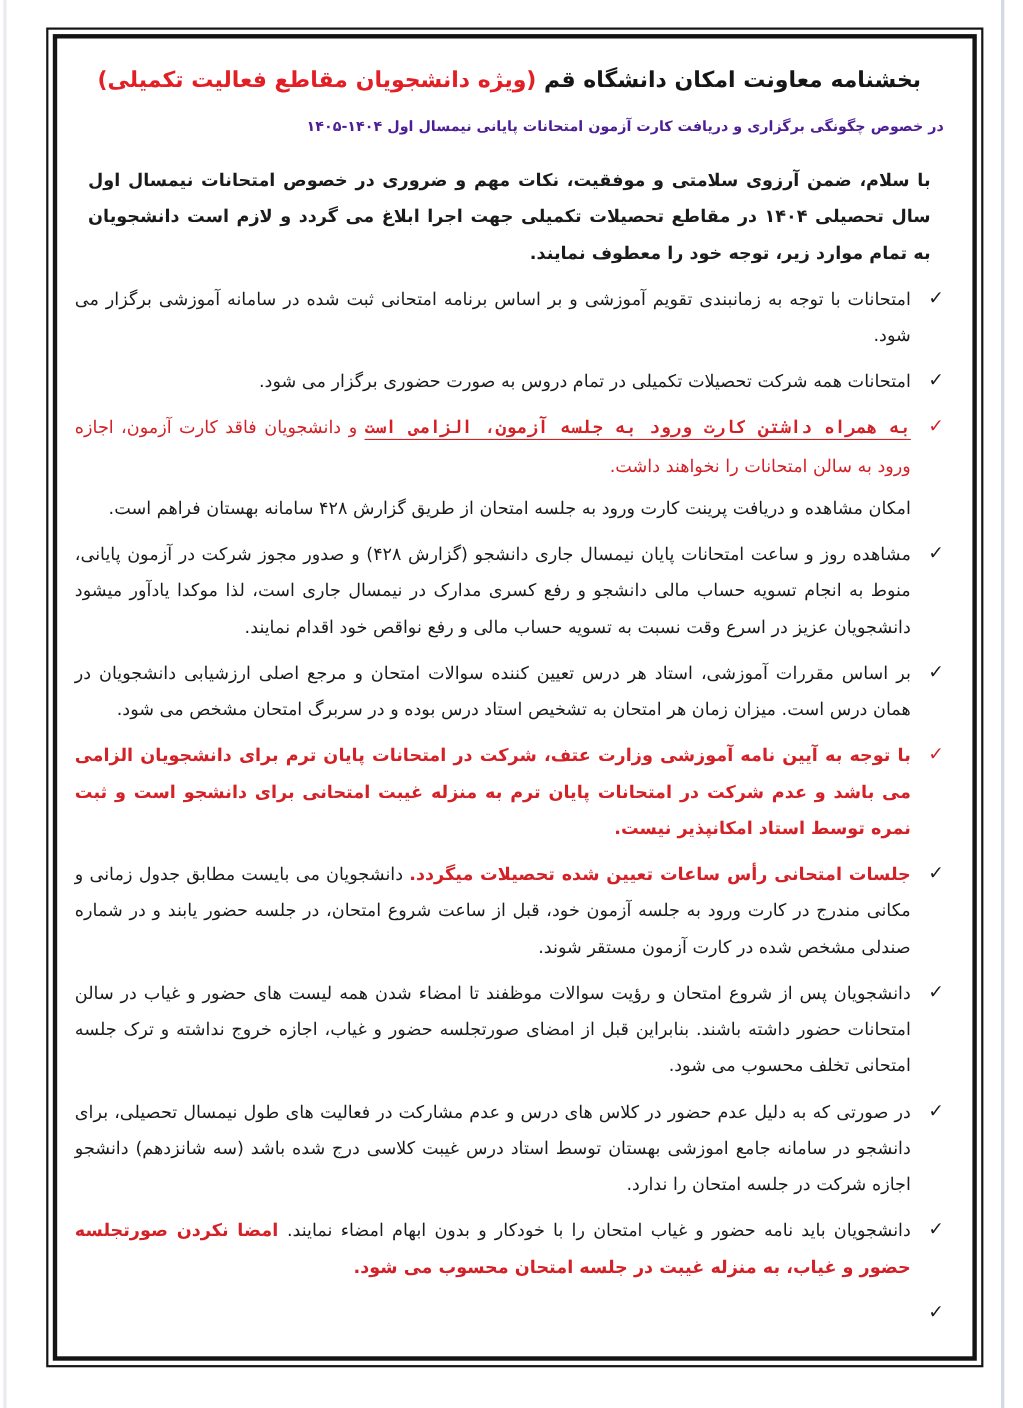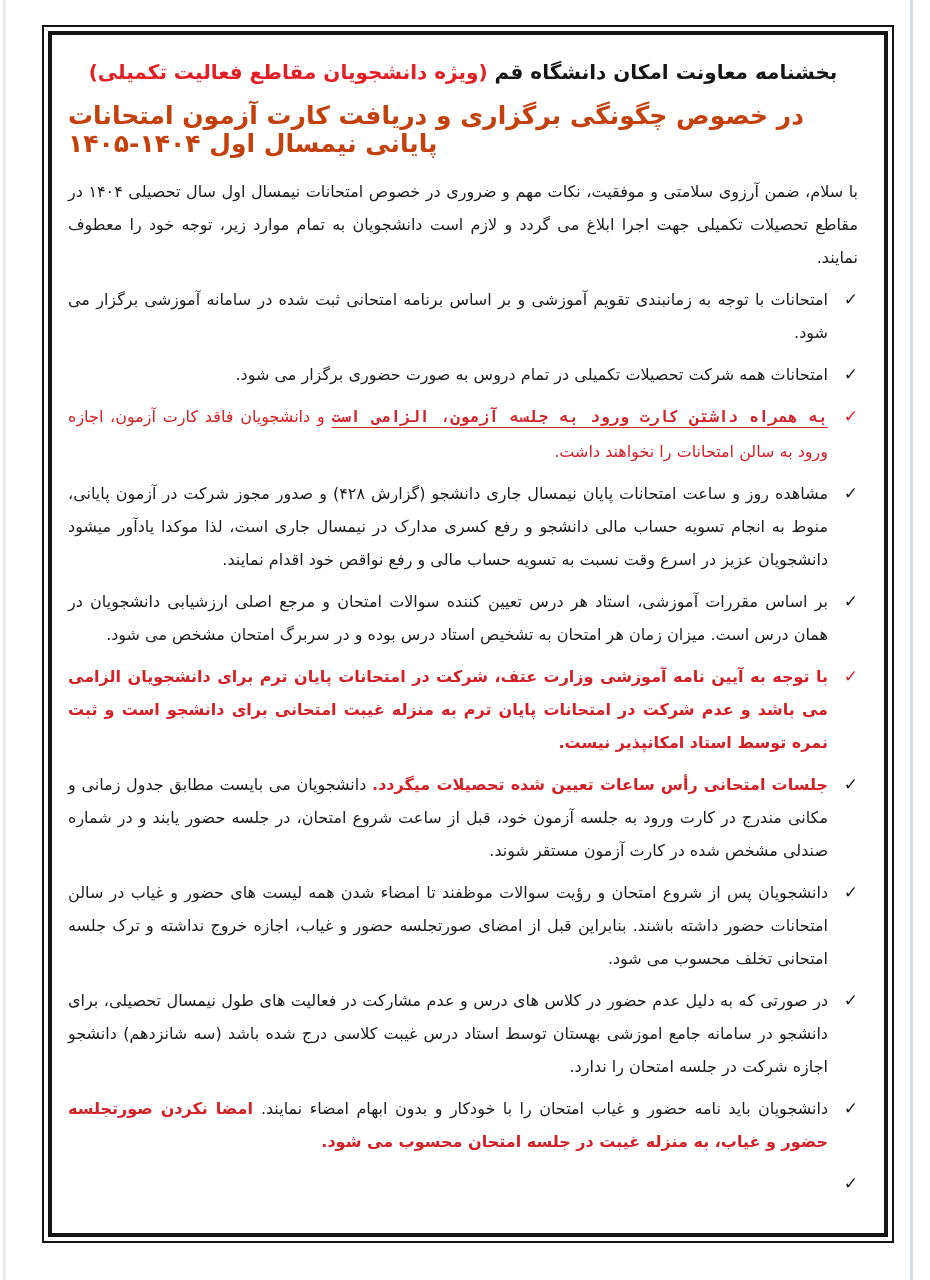--- a/index.html
+++ b/index.html
@@ -47,27 +47,27 @@
   .title {
     margin: 10px 0 0;
     text-align: center;
     font-size: 20px;
     font-weight: bold;
     line-height: 30px;
     color: #161616;
   }
   .subtitle {
     margin: 15px 0 0;
-    text-align: left;
-    font-size: 25px;
+    text-align: right;
+    font-size: 13px;
     font-weight: bold;
     line-height: 28px;
-    color: #c2410c;
+    color: #4c1d95;
   }
-  .intro { margin: 17px 0 0; }
+  .intro { margin: 17px 12px 0; font-weight: bold; }
   .item { display: flex; margin-top: 9px; }
   .check {
     flex: 0 0 30px;
     font-weight: bold;
     font-size: 17px;
     line-height: 33px;
     color: #1b1b1b;
   }
   .check.red { color: #d22127; }
   .txt { flex: 1 1 auto; text-align: justify; }
@@ -100,20 +100,21 @@
     <div class="item">
       <span class="check">✓</span>
       <div class="txt"><span>امتحانات همه شرکت تحصیلات تکمیلی در تمام دروس به صورت حضوری برگزار می شود.</span></div>
     </div>
 
     <div class="item">
       <span class="check red">✓</span>
       <div class="txt"><span class="red bold underline">به همراه داشتن کارت ورود به جلسه آزمون، الزامی است</span><span class="red"> و دانشجویان فاقد کارت آزمون، اجازه ورود به سالن امتحانات را نخواهند داشت.</span></div>
     </div>
 
+    <p class="subnote">امکان مشاهده و دریافت پرینت کارت ورود به جلسه امتحان از طریق گزارش ۴۲۸ سامانه بهستان فراهم است.</p>
 
     <div class="item">
       <span class="check">✓</span>
       <div class="txt"><span>مشاهده روز و ساعت امتحانات پایان نیمسال جاری دانشجو (گزارش ۴۲۸) و صدور مجوز شرکت در آزمون پایانی، منوط به انجام تسویه حساب مالی دانشجو و رفع کسری مدارک در نیمسال جاری است، لذا موکدا یادآور میشود دانشجویان عزیز در اسرع وقت نسبت به تسویه حساب مالی و رفع نواقص خود اقدام نمایند.</span></div>
     </div>
 
     <div class="item">
       <span class="check">✓</span>
       <div class="txt"><span>بر اساس مقررات آموزشی، استاد هر درس تعیین کننده سوالات امتحان و مرجع اصلی ارزشیابی دانشجویان در همان درس است. میزان زمان هر امتحان به تشخیص استاد درس بوده و در سربرگ امتحان مشخص می شود.</span></div>
     </div>

